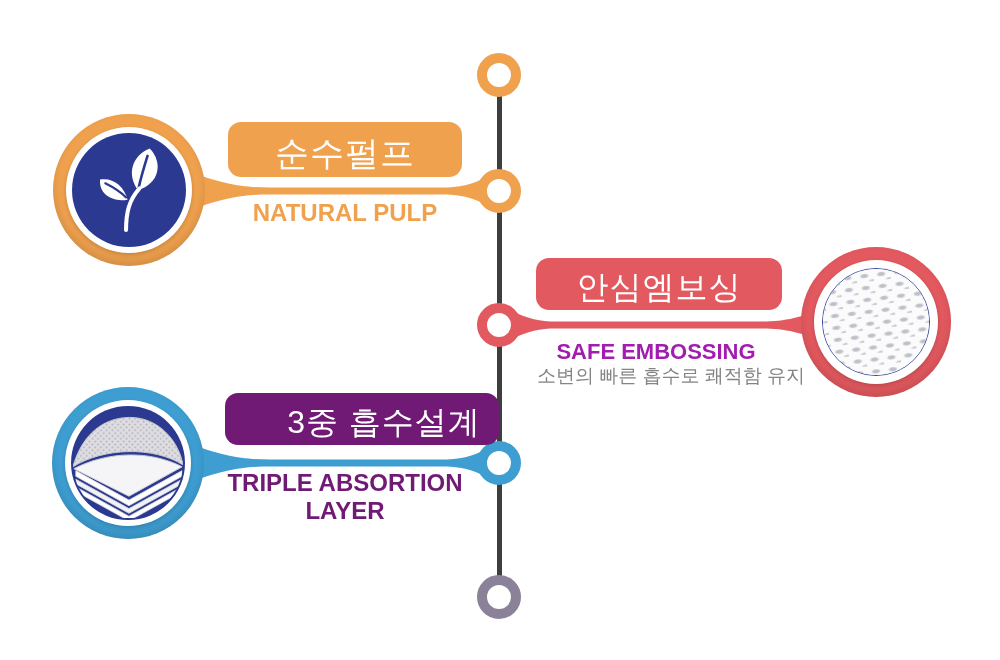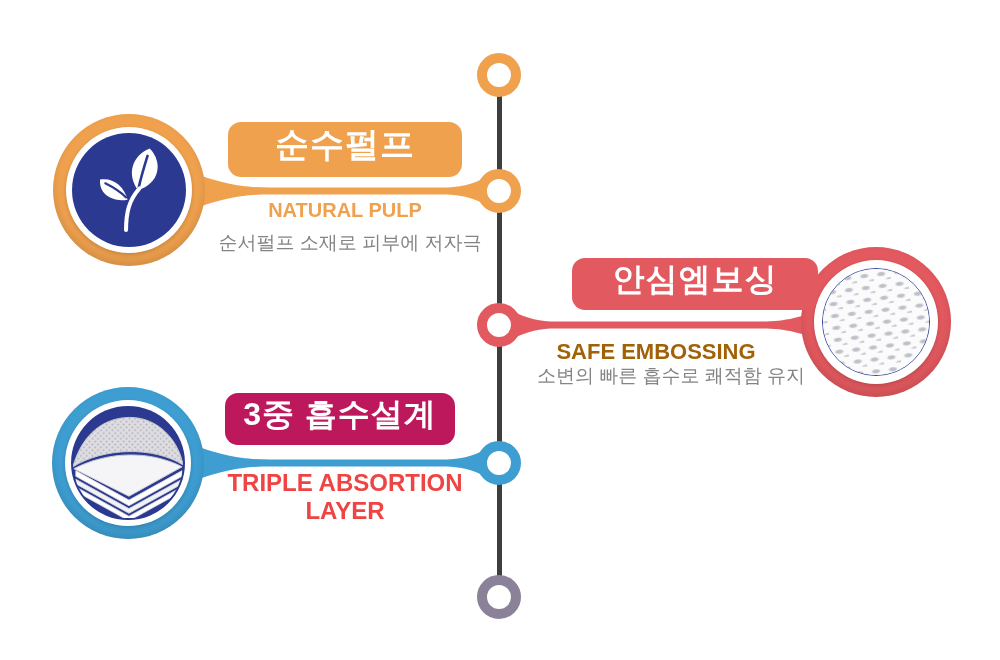--- a/index.html
+++ b/index.html
@@ -33,31 +33,31 @@
   .emboss-ring{position:absolute;left:8px;top:8px;right:8px;bottom:8px;border-radius:50%;background:#ffffff;border:1px solid #36459b;overflow:hidden;}
   .emboss-tex{position:absolute;left:-12px;top:-12px;right:-12px;bottom:-12px;border-radius:50%;
     background-color:#fbfbfc;
     background-image:
       radial-gradient(5px 2.6px at 8px 6px,  #bfbfc8 55%, rgba(191,191,200,0) 100%),
       radial-gradient(5px 2.6px at 16px 12px,#c9c9d1 55%, rgba(201,201,209,0) 100%);
     background-size:17px 12px;
     transform:rotate(-7deg);}
 
   
-  .labelbox{position:absolute;border-radius:13px;display:flex;align-items:flex-start;justify-content:center;
-    color:#ffffff;font-weight:700;letter-spacing:1px;}
+  .labelbox{position:absolute;border-radius:13px;display:flex;align-items:flex-end;justify-content:center;
+    color:#ffffff;font-weight:400;letter-spacing:1px;}
   .b1{left:228px;top:122px;width:234px;height:55px;background:#efa14e;font-size:34px;}
-  .b2{left:536px;top:258px;width:246px;height:52px;background:#e2595f;font-size:32px;margin-left:36px;}
-  .b3{left:225px;top:393px;width:230px;height:52px;background:#be185d;font-size:32px;}
+  .b2{left:536px;top:258px;width:246px;height:52px;background:#e2595f;font-size:32px;}
+  .b3{left:225px;top:393px;width:230px;height:52px;background:#701a75;font-size:32px;padding-left:44px;}
 
   
   .subtitle{position:absolute;text-align:center;font-weight:700;letter-spacing:0px;}
-  .s1{left:195px;top:199px;width:300px;font-size:20px;color:#efa14e;}
-  .s2{left:506px;top:339px;width:300px;font-size:22px;color:#a16207;}
-  .s3{left:190px;top:469px;width:310px;font-size:24px;color:#ef4444;}
+  .s1{left:195px;top:199px;width:300px;font-size:24px;color:#efa14e;}
+  .s2{left:506px;top:339px;width:300px;font-size:22px;color:#a21caf;}
+  .s3{left:190px;top:469px;width:310px;font-size:24px;color:#701a75;}
   .desc{position:absolute;text-align:center;color:#848484;font-size:19px;}
   .d1{left:195px;top:230px;width:310px;}
   .d2{left:505px;top:363px;width:300px;text-align:right;}
   .d3{left:190px;top:501px;width:310px;}
 </style>
 </head>
 <body>
 
 <div class="stage">
 
@@ -125,21 +125,20 @@
   <div class="node node-top"></div>
   <div class="node node-item1"></div>
   <div class="node node-item2"></div>
   <div class="node node-item3"></div>
   <div class="node node-bottom"></div>
 
   <div class="labelbox b1">
     <span>순수펄프</span>
   </div>
   <div class="subtitle s1">NATURAL PULP</div>
-  <div class="desc d1">순서펄프 소재로 피부에 저자극</div>
 
   <div class="labelbox b2">
     <span>안심엠보싱</span>
   </div>
   <div class="subtitle s2">SAFE EMBOSSING</div>
   <div class="desc d2">소변의 빠른 흡수로 쾌적함 유지</div>
 
   <div class="labelbox b3">
     <span>3중 흡수설계</span>
   </div>

